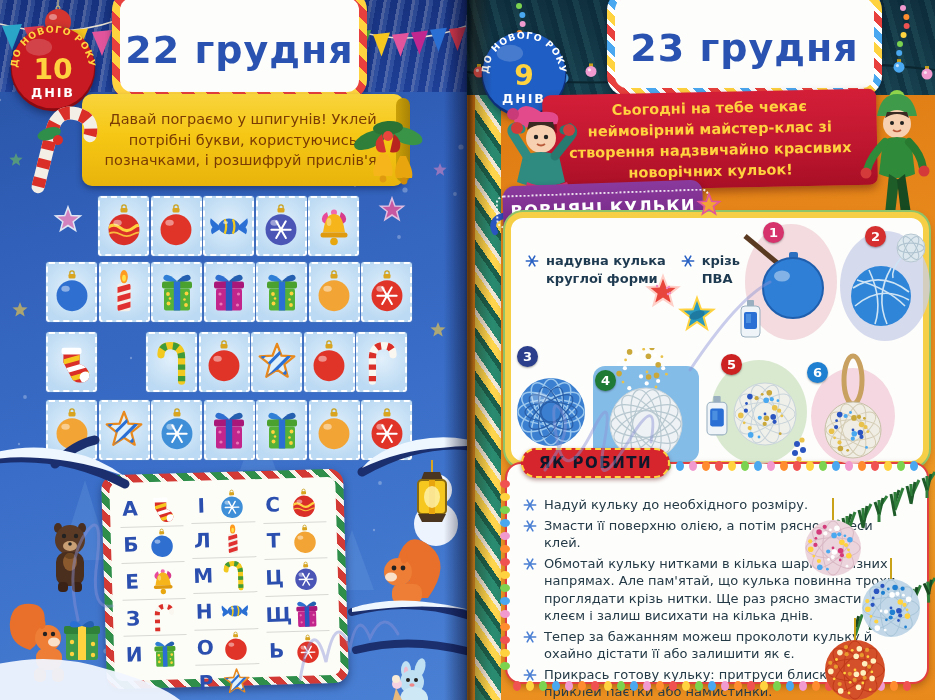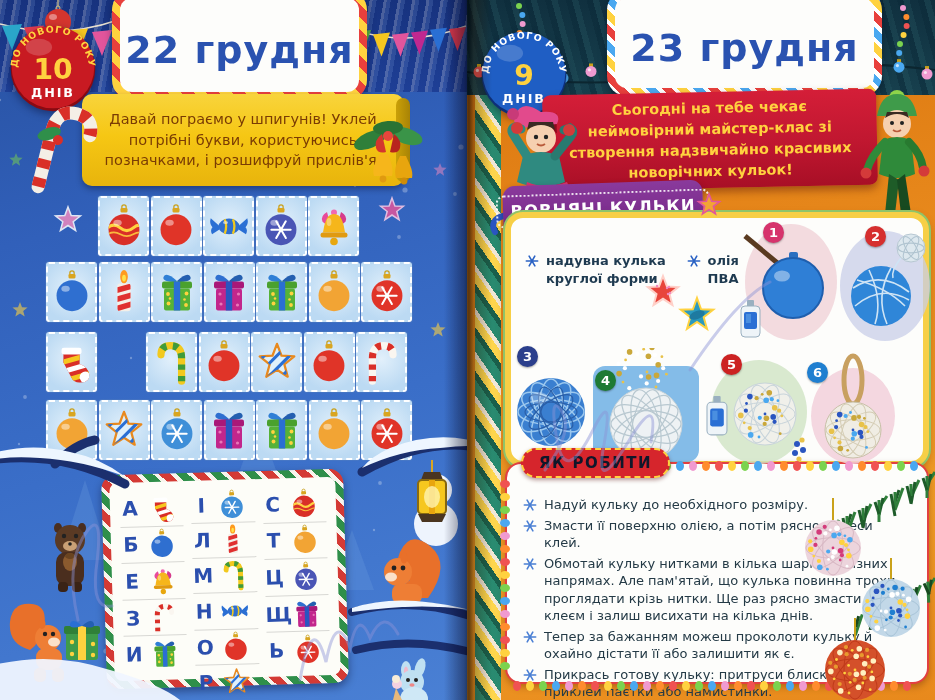--- a/index.html
+++ b/index.html
@@ -1095,21 +1095,21 @@
         </div>
         <div class="mat-item">
           <svg class="bul" viewBox="0 0 16 16">
             <g stroke="#2a62c4" stroke-width="1.8" stroke-linecap="round">
               <line x1="1.5" y1="8.0" x2="14.5" y2="8.0"></line>
               <line x1="4.7" y1="2.4" x2="11.3" y2="13.6"></line>
               <line x1="11.2" y1="2.4" x2="4.8" y2="13.6"></line>
               <circle cx="8" cy="8" r="1.62" fill="#2a62c4" stroke="none"></circle>
             </g>
           </svg>
-          <span>олія ПВА</span>
+          <span>крізь ПВА</span>
         </div>
       </div>
     <div id="rp-stars" class="abs deco" style="left:0;top:0;">
         <svg width="468" height="420" viewBox="0 0 468 420" style="position:absolute;z-index:4;pointer-events:none">
 <polygon points="196.0,276.0 200.0,286.5 211.2,287.1 202.5,294.1 205.4,304.9 196.0,298.8 186.6,304.9 189.5,294.1 180.8,287.1 192.0,286.5" fill="#e8453c" stroke="#ffd0c8" stroke-width="2"></polygon>
 <g fill="#f08ac0">
             <circle cx="190" cy="286" r="1.2"></circle>
             <circle cx="203" cy="293" r="1.2"></circle>
             <circle cx="202" cy="287" r="1.2"></circle>
             <circle cx="201" cy="294" r="1.2"></circle>

